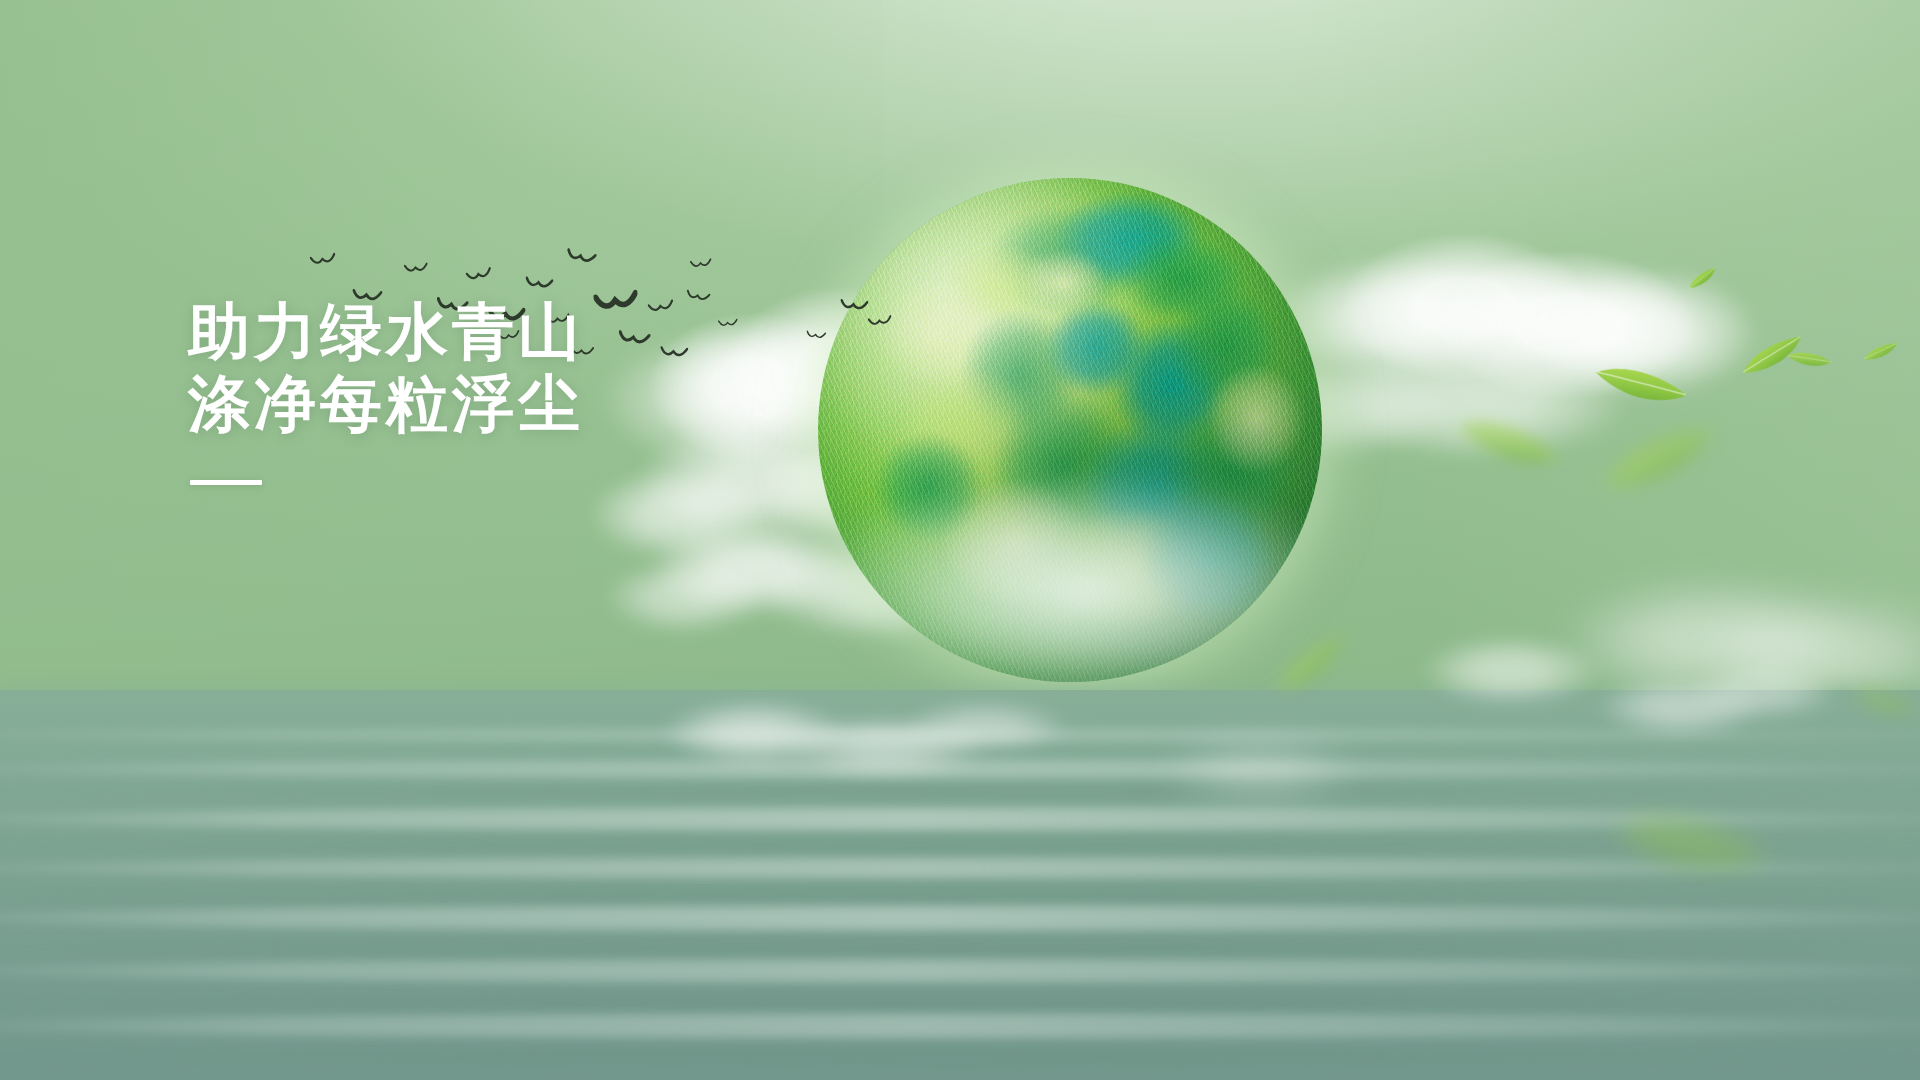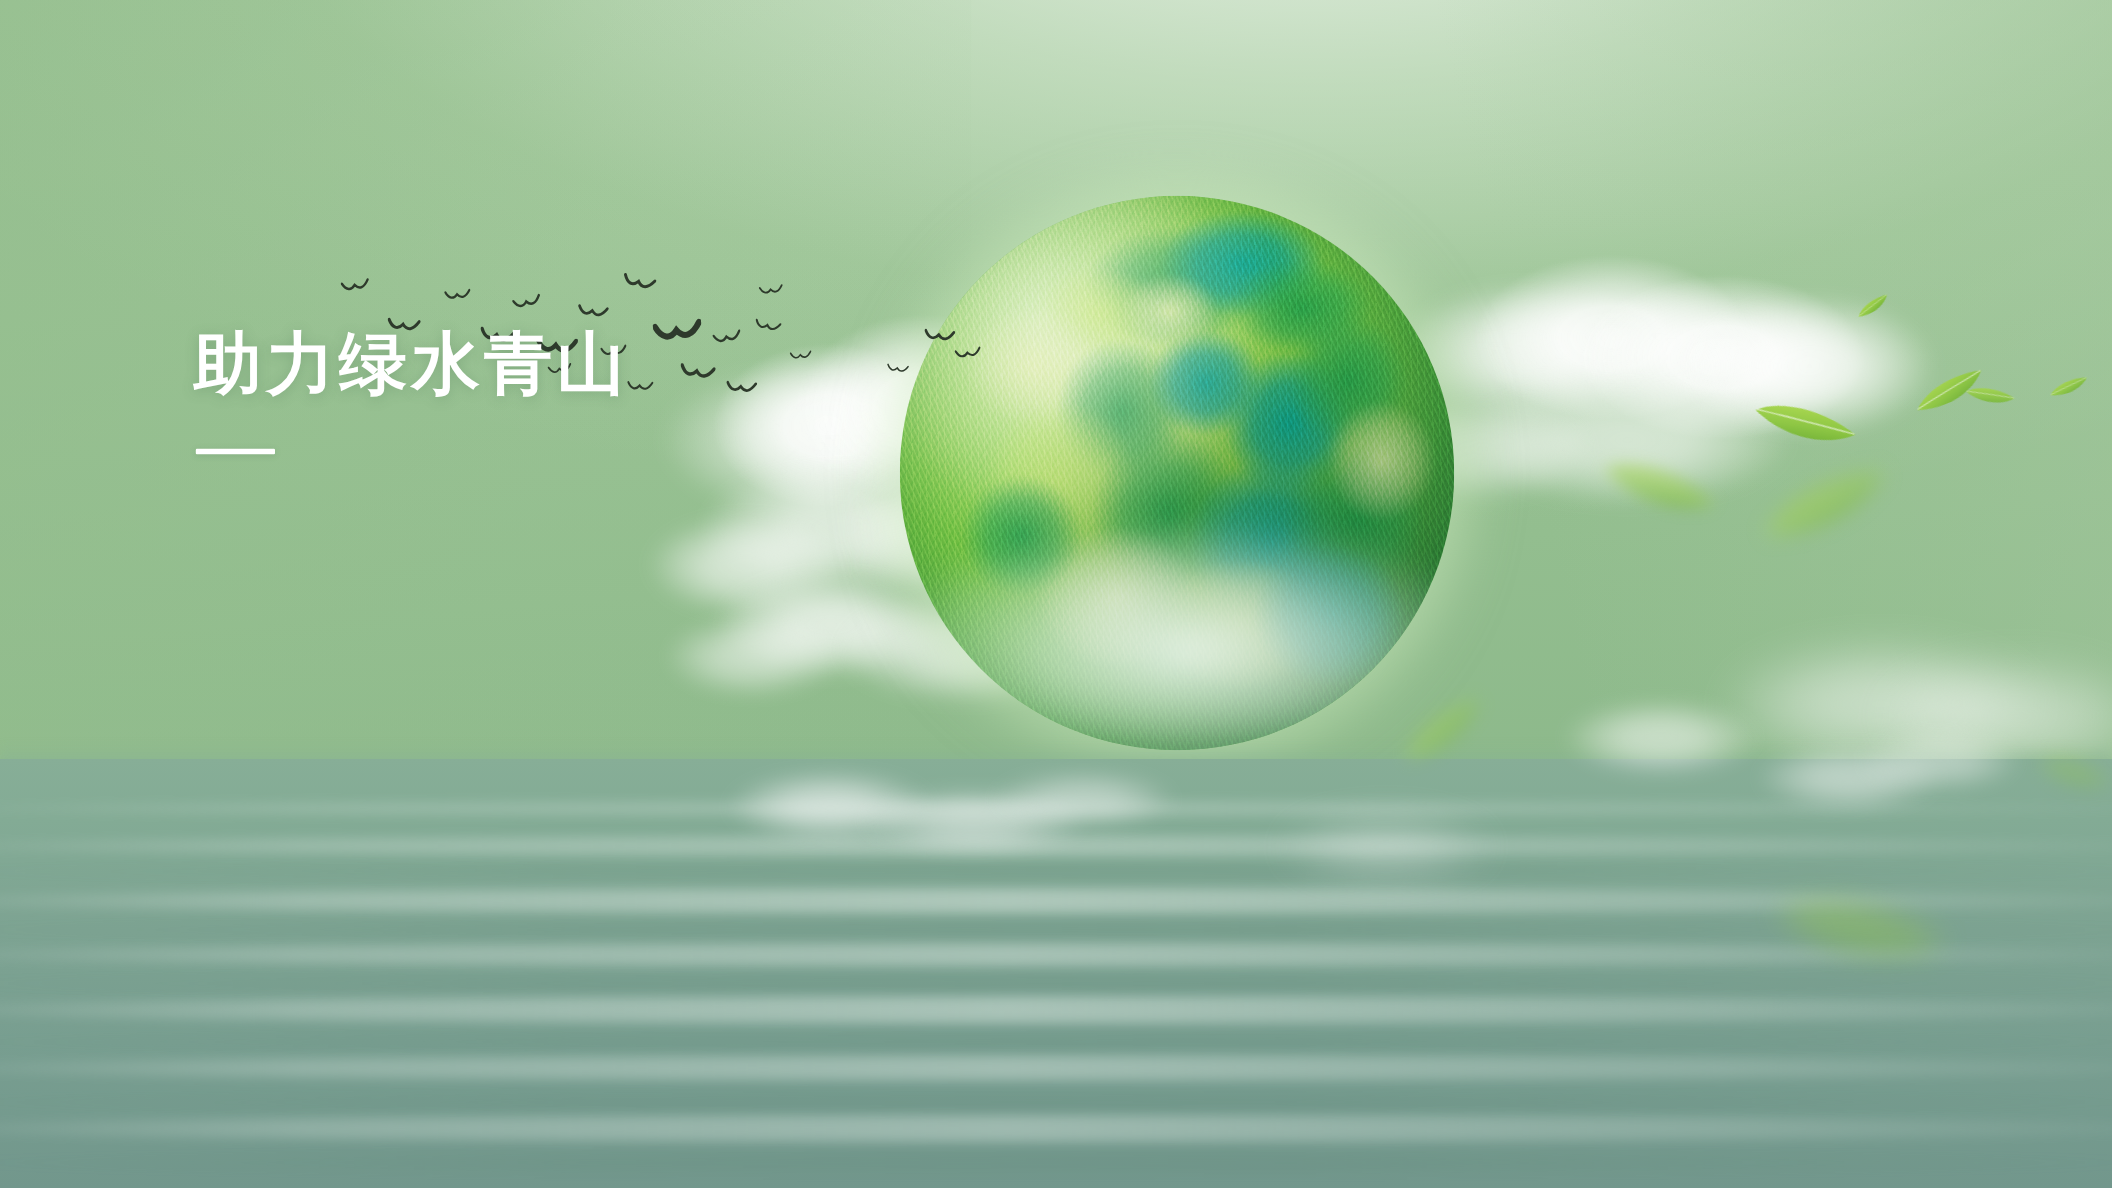--- a/index.html
+++ b/index.html
@@ -77,21 +77,21 @@
 
   
   .bird{position:absolute;color:#2e3a2c;}
   .bird svg{display:block;}
 
   
   .leaf{position:absolute;}
   .leaf svg{display:block;}
 
   
-  .copy{position:absolute;left:176px;top:296px;width:740px;z-index:40;}
+  .copy{position:absolute;left:188px;top:296px;width:740px;z-index:40;}
   .headline{font-size:62px;line-height:72px;font-weight:700;color:#ffffff;
      letter-spacing:4px;margin:0;text-shadow:0 2px 12px rgba(70,110,75,.28);}
   .rule{width:72px;height:5px;background:#ffffff;margin:40px 0 0 2px;border-radius:1px;
      box-shadow:0 1px 6px rgba(70,110,75,.22);}
   .subcopy{margin:60px 0 0 2px;font-size:23px;line-height:44px;color:#ffffff;
      letter-spacing:.6px;font-weight:400;max-width:560px;text-shadow:0 1px 8px rgba(70,110,75,.25);}
 </style>
 </head>
 <body>
 
@@ -421,16 +421,17 @@
             </linearGradient>
           </defs>
           <path d="M2 22 C22 2, 62 -4, 98 5 C78 26, 40 36, 2 22 Z" fill="url(#lg1850_690)"></path>
           <path d="M3 21 C34 15, 66 10, 97 5" stroke="rgba(255,255,255,.55)" stroke-width="1.6" fill="none"></path>
         </svg>
       </div>
     </div>
 
   <div class="copy">
     <h1 class="headline">助力绿水青山</h1>
+    <h1 class="headline">涤净每粒浮尘</h1>
     <div class="rule"></div>
   </div>
 
 </div>
 
 </body></html>

